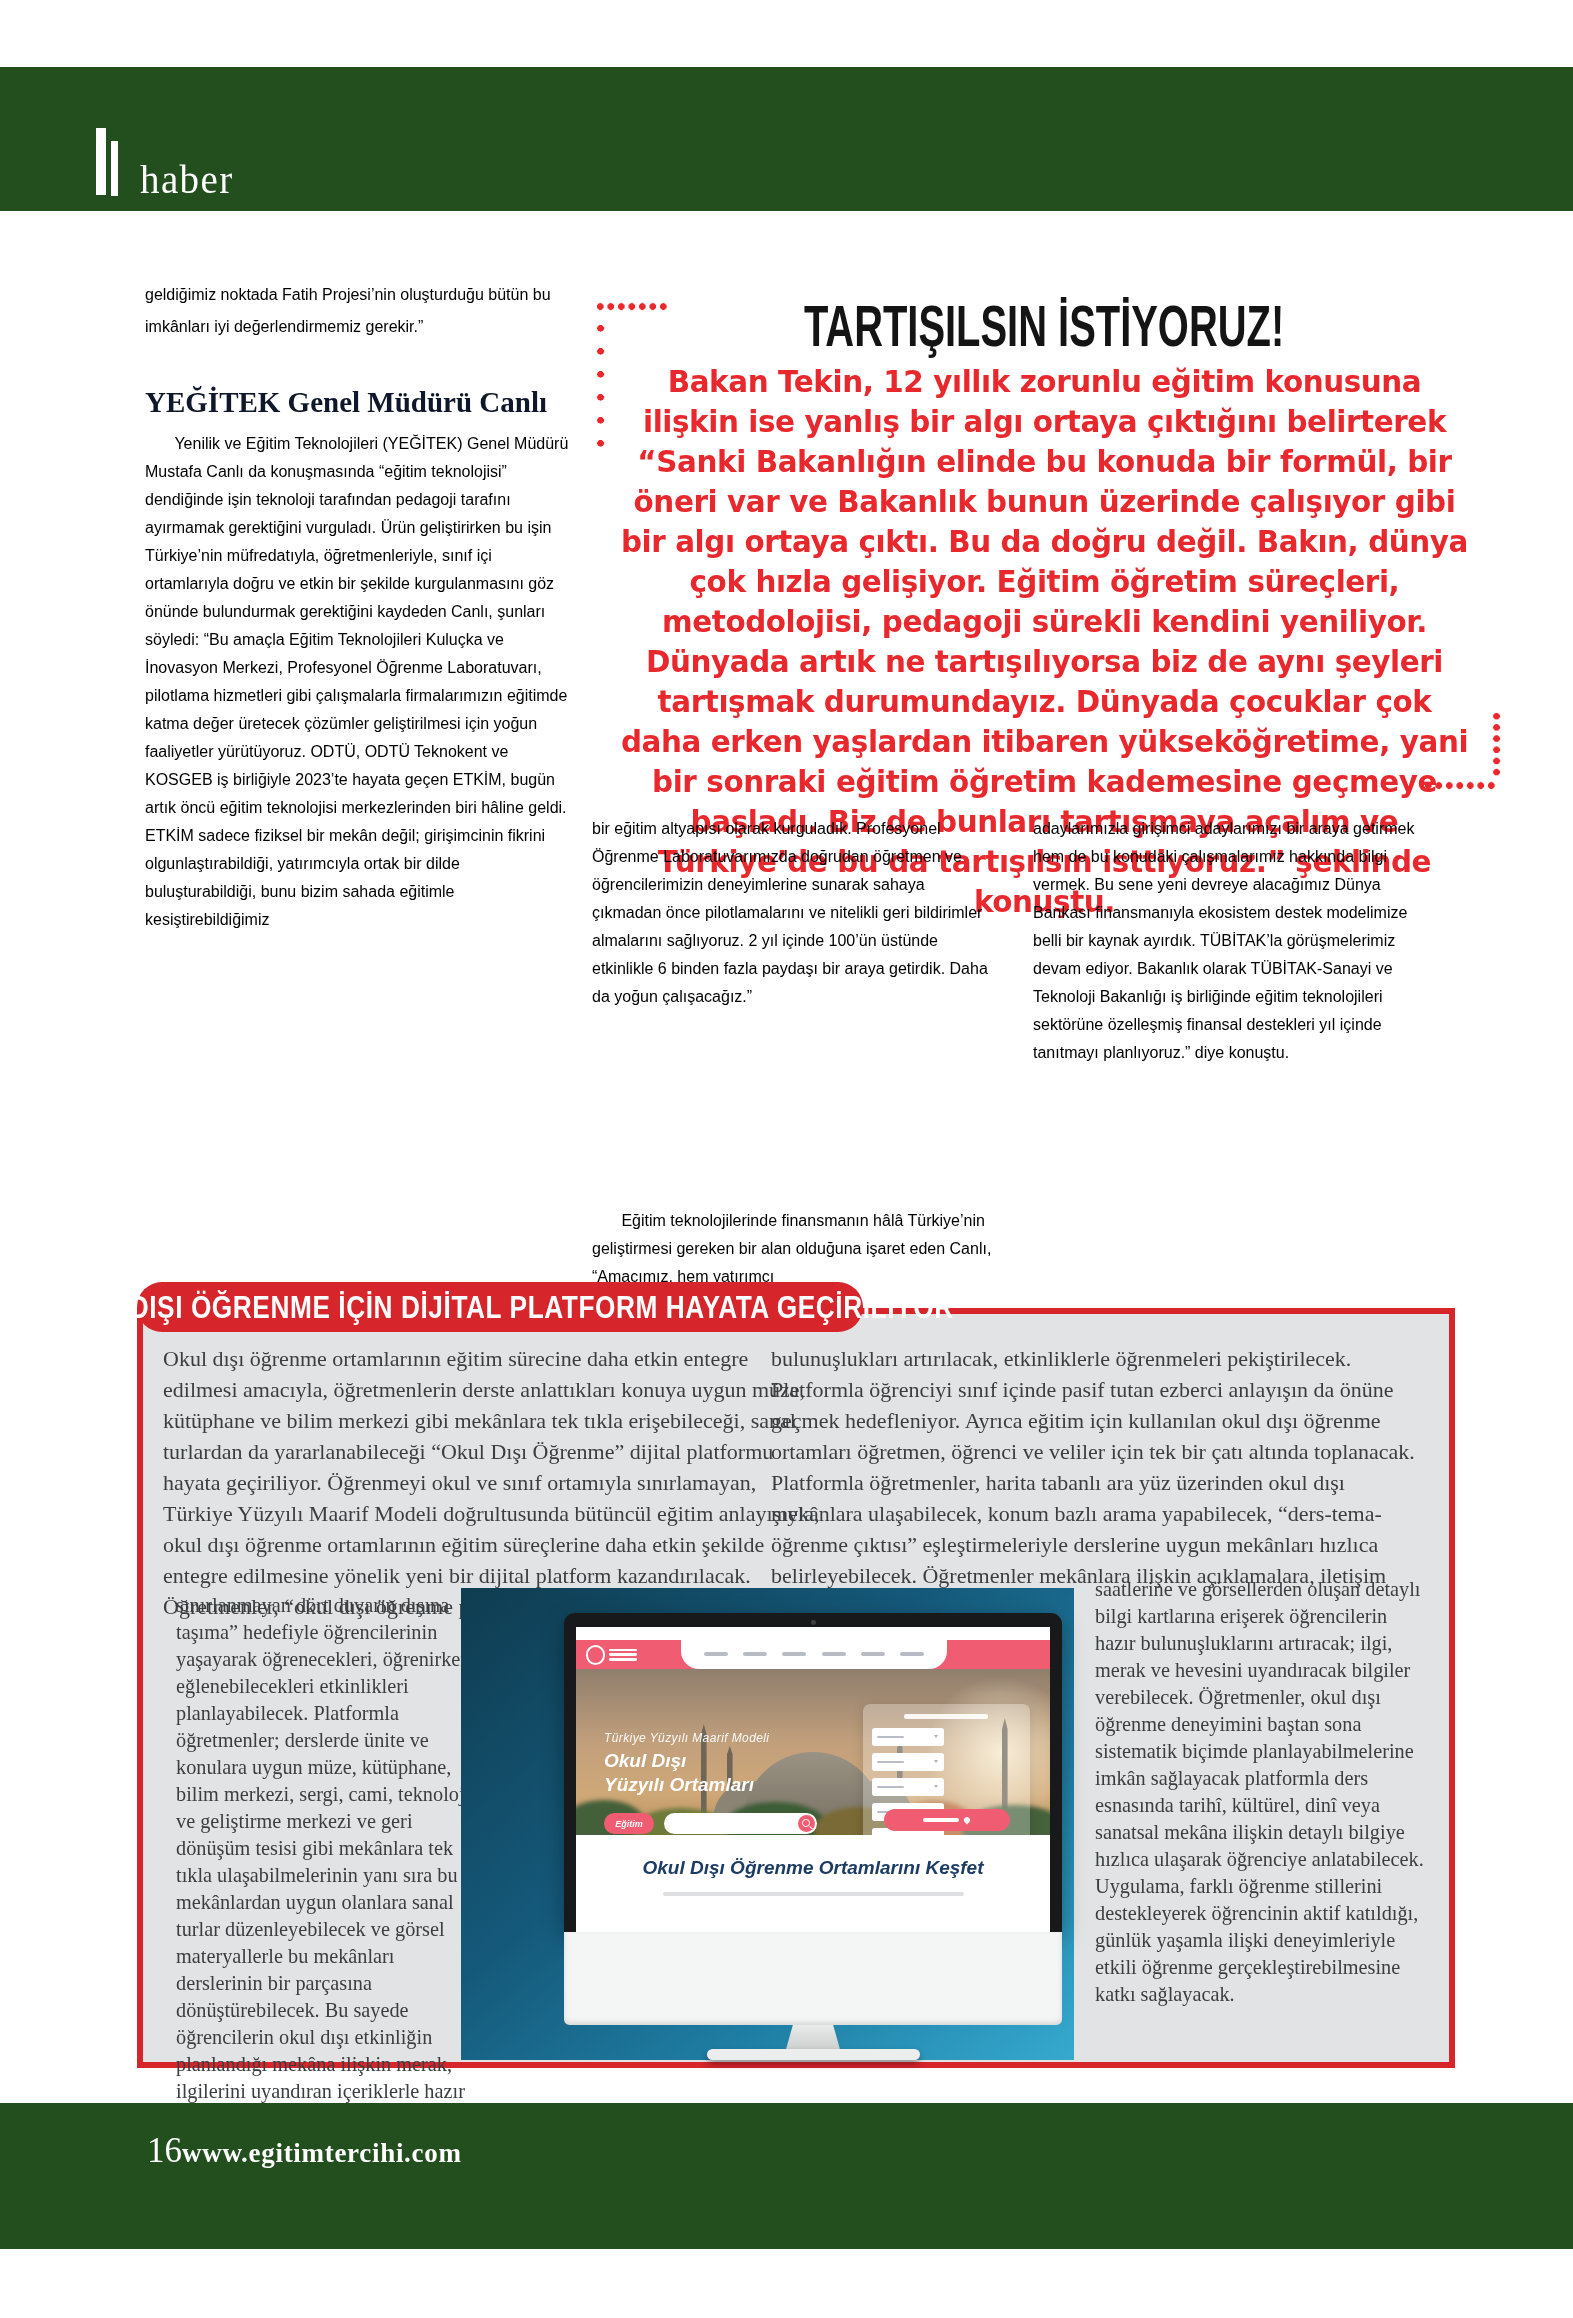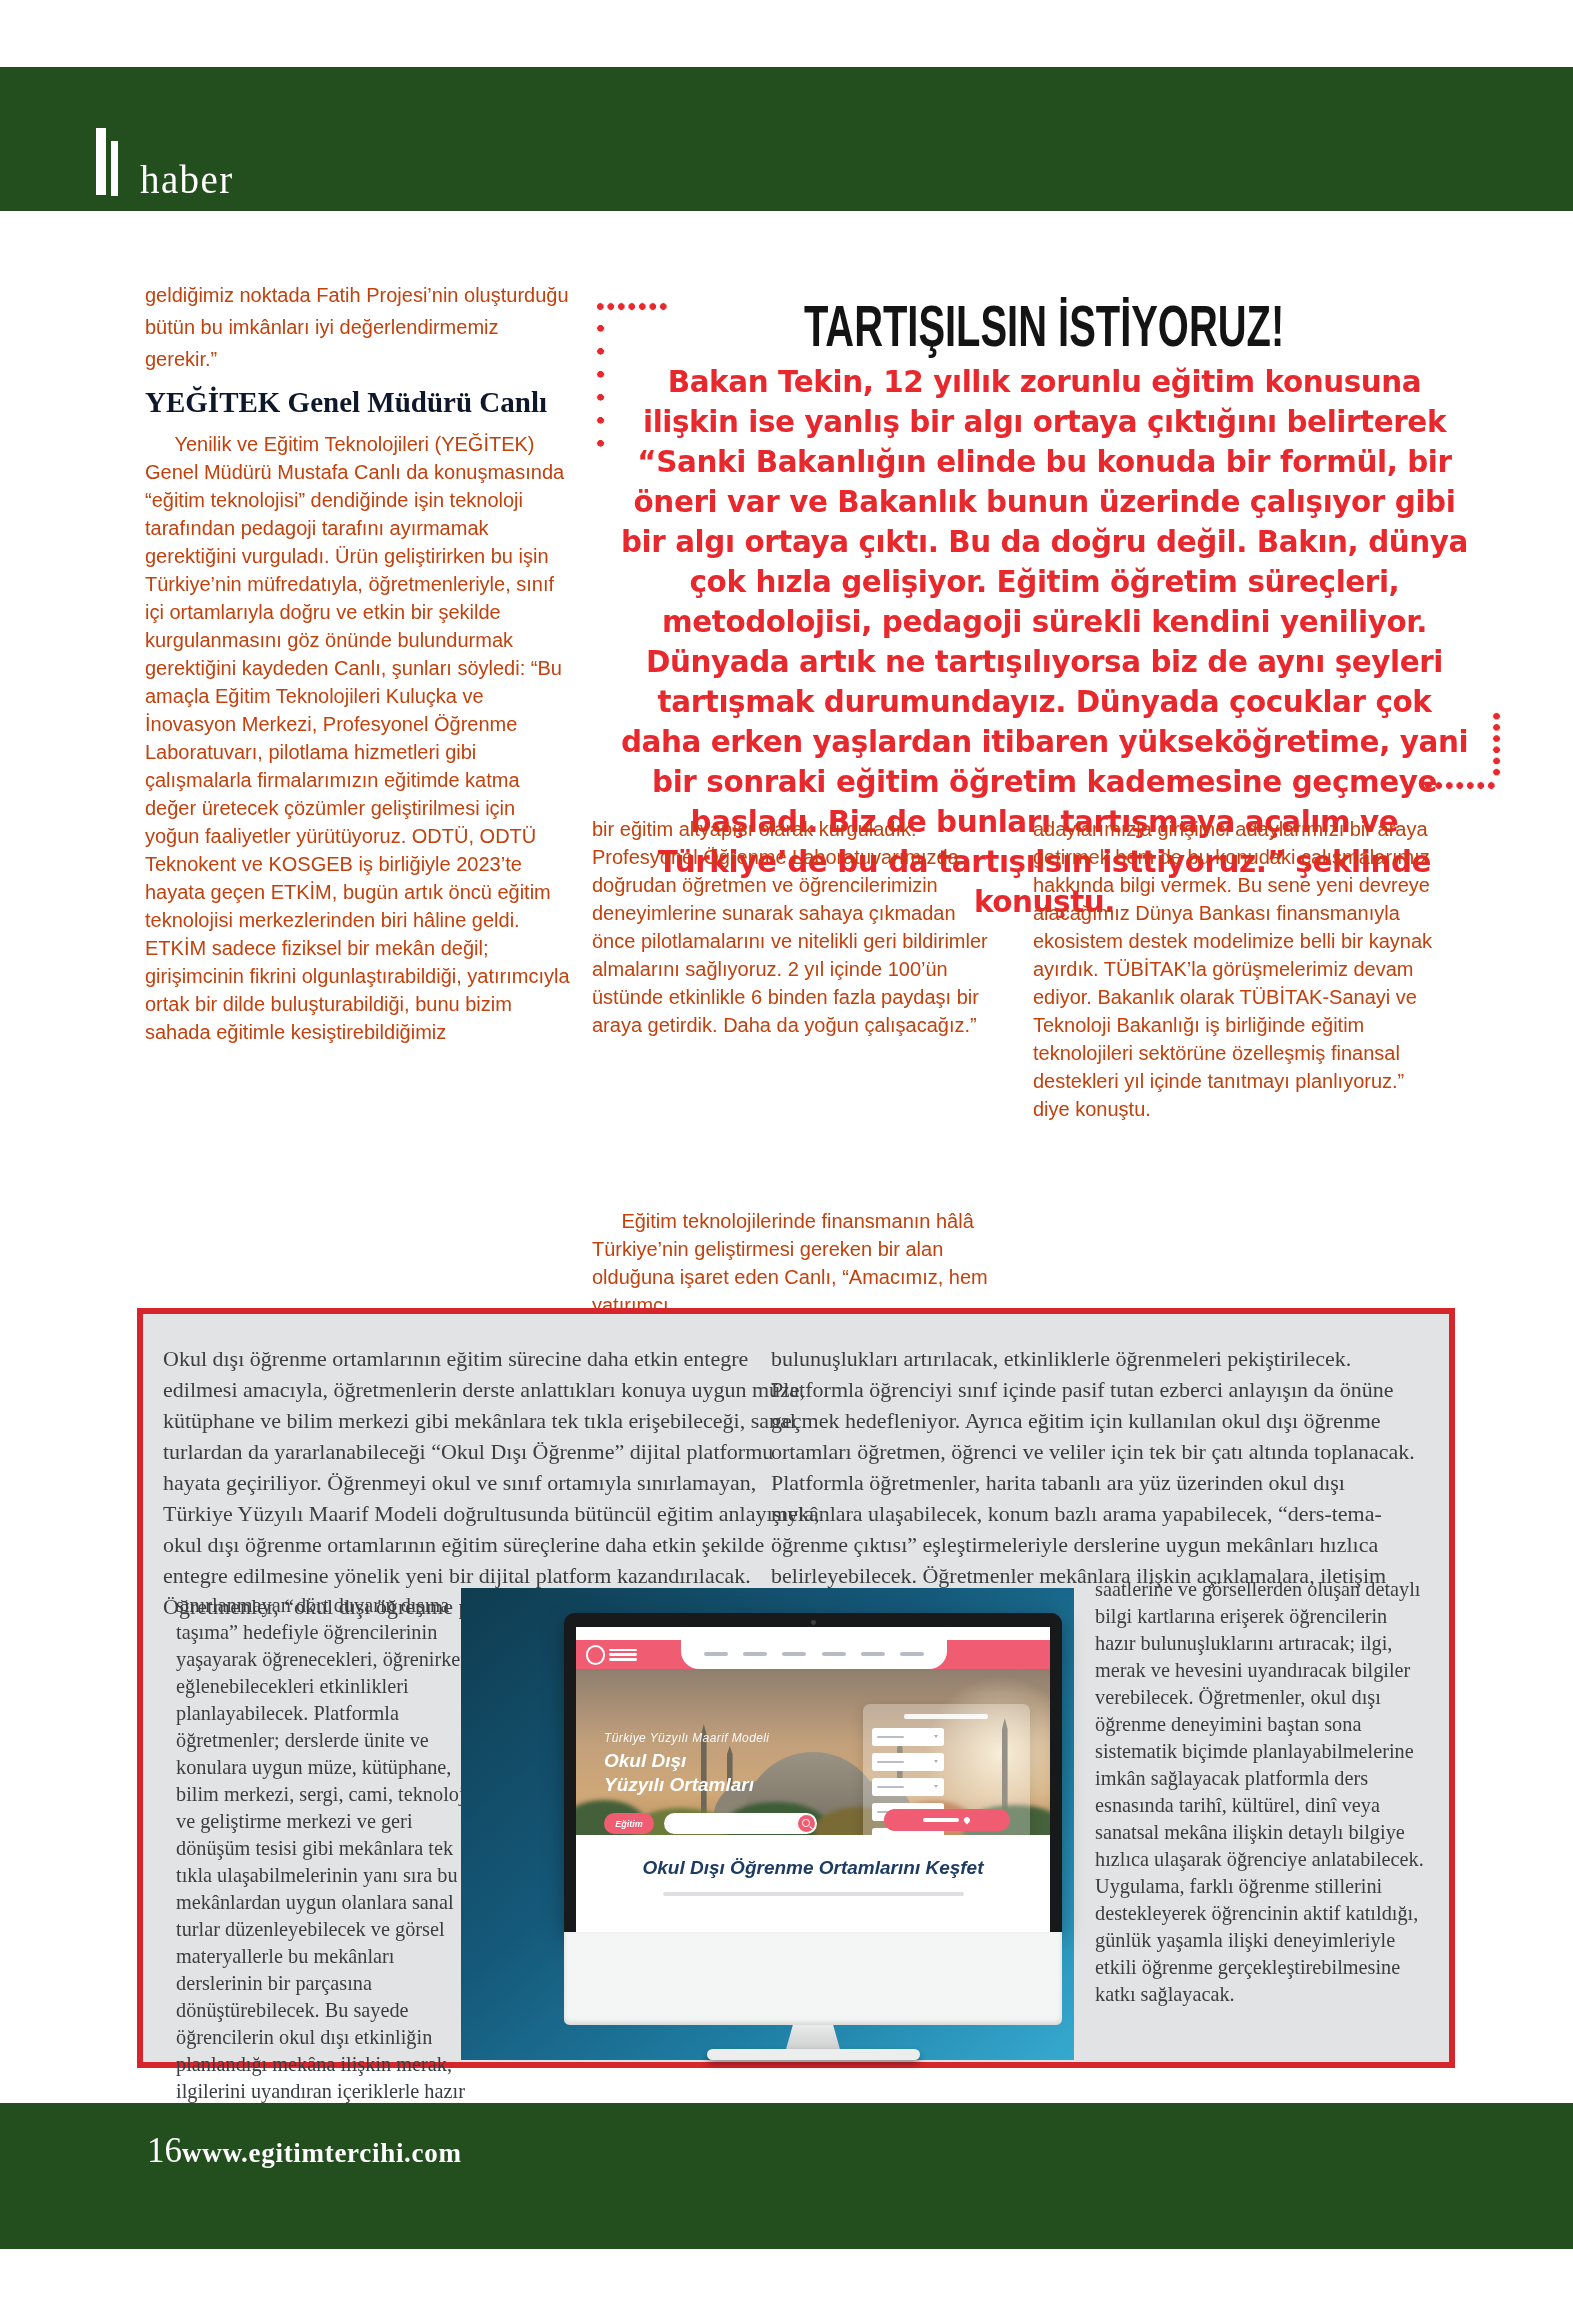--- a/index.html
+++ b/index.html
@@ -8,21 +8,21 @@
   .abs{position:absolute;}
 
   
   .top-banner{left:0;top:67px;width:1573px;height:144px;background:#234e1e;}
   .logo-bar1{left:96px;top:128px;width:9.8px;height:67px;background:#ffffff;}
   .logo-bar2{left:111px;top:140px;width:7px;height:55px;background:#ffffff;}
   .haber{left:140px;top:157px;color:#ffffff;font-family:"Liberation Serif",serif;
          font-size:39px;letter-spacing:1.4px;}
 
   
-  .body-col{color:#c2410c;font-size:20px;line-height:28px;}
+  .body-col{color:#000000;font-size:16px;line-height:28px;}
   .col1-p1{left:145px;top:279px;width:428px;line-height:32px;}
   .col1-head{left:145px;top:386px;width:449px;color:#0f172a;font-family:"Liberation Serif",serif;
              font-weight:bold;font-size:29px;}
   .col1-p2{left:145px;top:430px;width:429px;text-indent:29.4px;}
   .col2-p1{left:592px;top:815px;width:403px;}
   .col2-p2{left:592px;top:1207px;width:403px;text-indent:29.4px;}
   .col3-p1{left:1033px;top:815px;width:407px;}
 
   
   .pq-title-wrap{left:624px;top:293px;width:841px;text-align:center;}
@@ -142,20 +142,23 @@
   </div>
   <div class="abs pq-body">Bakan Tekin, 12 yıllık zorunlu eğitim konusuna ilişkin ise yanlış bir algı ortaya çıktığını belirterek “Sanki Bakanlığın elinde bu konuda bir formül, bir öneri var ve Bakanlık bunun üzerinde çalışıyor gibi bir algı ortaya çıktı. Bu da doğru değil. Bakın, dünya çok hızla gelişiyor. Eğitim öğretim süreçleri, metodolojisi, pedagoji sürekli kendini yeniliyor. Dünyada artık ne tartışılıyorsa biz de aynı şeyleri tartışmak durumundayız. Dünyada çocuklar çok daha erken yaşlardan itibaren yükseköğretime, yani bir sonraki eğitim öğretim kademesine geçmeye başladı. Biz de bunları tartışmaya açalım ve Türkiye’de bu da tartışılsın isttiyoruz.” şeklinde konuştu.</div>
   <div class="abs dots-v dbr-v"></div>
   <div class="abs dots-h dbr-h"></div>
 
   <div class="abs body-col col2-p1">bir eğitim altyapısı olarak kurguladık. Profesyonel Öğrenme Laboratuvarımızda doğrudan öğretmen ve öğrencilerimizin deneyimlerine sunarak sahaya çıkmadan önce pilotlamalarını ve nitelikli geri bildirimler almalarını sağlıyoruz. 2 yıl içinde 100’ün üstünde etkinlikle 6 binden fazla paydaşı bir araya getirdik. Daha da yoğun çalışacağız.”</div>
   <div class="abs body-col col2-p2">Eğitim teknolojilerinde finansmanın hâlâ Türkiye’nin geliştirmesi gereken bir alan olduğuna işaret eden Canlı, “Amacımız, hem yatırımcı</div>
   <div class="abs body-col col3-p1">adaylarımızla girişimci adaylarımızı bir araya getirmek hem de bu konudaki çalışmalarımız hakkında bilgi vermek. Bu sene yeni devreye alacağımız Dünya Bankası finansmanıyla ekosistem destek modelimize belli bir kaynak ayırdık. TÜBİTAK’la görüşmelerimiz devam ediyor. Bakanlık olarak TÜBİTAK-Sanayi ve Teknoloji Bakanlığı iş birliğinde eğitim teknolojileri sektörüne özelleşmiş finansal destekleri yıl içinde tanıtmayı planlıyoruz.” diye konuştu.</div>
 
   <div class="abs feature-box"></div>
+  <div class="abs feature-tab">
+    <span class="feature-tab-label">OKUL DIŞI ÖĞRENME İÇİN DİJİTAL PLATFORM HAYATA GEÇİRİLİYOR</span>
+  </div>
   <div class="abs boxtext box-lt">Okul dışı öğrenme ortamlarının eğitim sürecine daha etkin entegre edilmesi amacıyla, öğretmenlerin derste anlattıkları konuya uygun müze, kütüphane ve bilim merkezi gibi mekânlara tek tıkla erişebileceği, sanal turlardan da yararlanabileceği “Okul Dışı Öğrenme” dijital platformu hayata geçiriliyor. Öğrenmeyi okul ve sınıf ortamıyla sınırlamayan, Türkiye Yüzyılı Maarif Modeli doğrultusunda bütüncül eğitim anlayışıyla, okul dışı öğrenme ortamlarının eğitim süreçlerine daha etkin şekilde entegre edilmesine yönelik yeni bir dijital platform kazandırılacak. Öğretmenler, “okul dışı öğrenme platformu”yla eğitimi “okulla</div>
   <div class="abs boxtext box-lb">sınırlanmayan dört duvarın dışına taşıma” hedefiyle öğrencilerinin yaşayarak öğrenecekleri, öğrenirken eğlenebilecekleri etkinlikleri planlayabilecek. Platformla öğretmenler; derslerde ünite ve konulara uygun müze, kütüphane, bilim merkezi, sergi, cami, teknoloji ve geliştirme merkezi ve geri dönüşüm tesisi gibi mekânlara tek tıkla ulaşabilmelerinin yanı sıra bu mekânlardan uygun olanlara sanal turlar düzenleyebilecek ve görsel materyallerle bu mekânları derslerinin bir parçasına dönüştürebilecek. Bu sayede öğrencilerin okul dışı etkinliğin planlandığı mekâna ilişkin merak, ilgilerini uyandıran içeriklerle hazır</div>
   <div class="abs boxtext box-rt">
     <div>bulunuşlukları artırılacak, etkinliklerle öğrenmeleri pekiştirilecek. Platformla öğrenciyi sınıf içinde pasif tutan ezberci anlayışın da önüne geçmek hedefleniyor. Ayrıca eğitim için kullanılan okul dışı öğrenme ortamları öğretmen, öğrenci ve veliler için tek bir çatı altında toplanacak.</div>
     <div>Platformla öğretmenler, harita tabanlı ara yüz üzerinden okul dışı mekânlara ulaşabilecek, konum bazlı arama yapabilecek, “ders-tema-öğrenme çıktısı” eşleştirmeleriyle derslerine uygun mekânları hızlıca belirleyebilecek. Öğretmenler mekânlara ilişkin açıklamalara, iletişim bilgilerine, ziyaret</div>
   </div>
   <div class="abs boxtext box-rb">saatlerine ve görsellerden oluşan detaylı bilgi kartlarına erişerek öğrencilerin hazır bulunuşluklarını artıracak; ilgi, merak ve hevesini uyandıracak bilgiler verebilecek. Öğretmenler, okul dışı öğrenme deneyimini baştan sona sistematik biçimde planlayabilmelerine imkân sağlayacak platformla ders esnasında tarihî, kültürel, dinî veya sanatsal mekâna ilişkin detaylı bilgiye hızlıca ulaşarak öğrenciye anlatabilecek. Uygulama, farklı öğrenme stillerini destekleyerek öğrencinin aktif katıldığı, günlük yaşamla ilişki deneyimleriyle etkili öğrenme gerçekleştirebilmesine katkı sağlayacak.</div>
 
   <div class="abs shot-bg"></div>
   <div class="abs monitor"></div>

